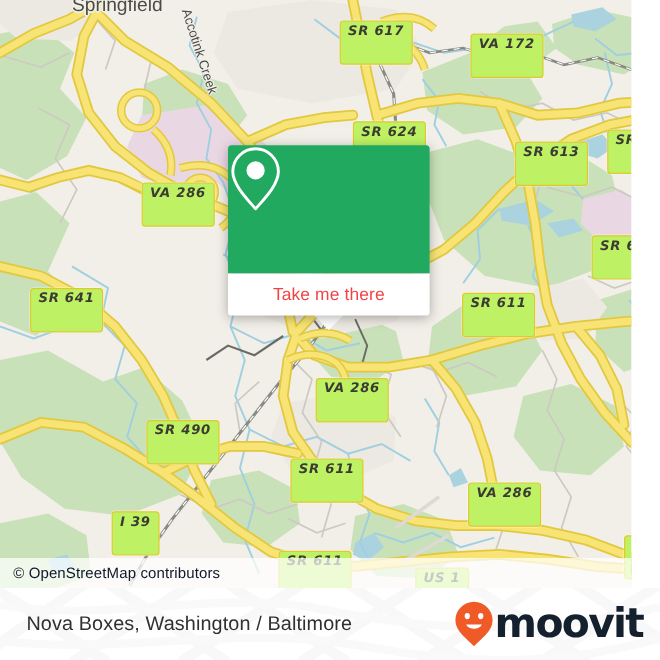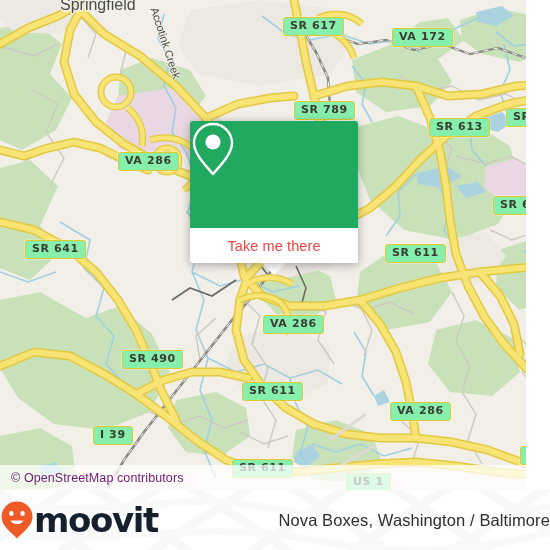--- a/index.html
+++ b/index.html
@@ -21,32 +21,33 @@
     left: 0; top: 0;
     width: 526px; height: 490px;
     background: #f2efe9;
     overflow: hidden;
   }
   #map svg { display: block; position: absolute; left: 0; top: 0; }
 
   
   .shield {
     position: absolute;
-    background: #86efac;
+    background: #bef264;
     border: 1.6px solid #e0c92c;
     border-radius: 3px;
     color: #3b3b32;
     font-size: 11px;
     font-weight: bold;
     letter-spacing: 0.6px;
-    padding: 2px 6px 3px 6px;
+    padding: 2px 6px 21px 6px;
     line-height: 12px;
     white-space: nowrap;
     font-family: "DejaVu Sans", sans-serif;
     box-shadow: 0 0 0 0.5px rgba(255,255,255,0.5);
+    font-style: italic;
   }
 
   
   .place-label {
     position: absolute;
     font-size: 16px;
     color: #4b4b46;
     white-space: nowrap;
     text-shadow:
       -1.5px 0 #f2efe9, 1.5px 0 #f2efe9, 0 -1.5px #f2efe9, 0 1.5px #f2efe9,
@@ -106,21 +107,21 @@
     position: absolute;
     left: 0; bottom: 0;
     width: 100%;
     height: 25px;
     background: rgba(255,255,255,0.72);
     display: flex;
     align-items: center;
   }
   #attrib span {
     font-size: 12.5px;
-    color: #701a75;
+    color: #0f172a;
     padding-left: 11px;
     letter-spacing: 0.1px;
   }
 
   
   #footer {
     position: absolute;
     left: 0; top: 490px;
     width: 550px; height: 60px;
     background: #ffffff;
@@ -335,21 +336,21 @@
         </g>
       </g>
     </svg>
 
     <div class="place-label" style="left:60px; top:-4px;">Springfield</div>
 
     <div class="creek-label" style="left:160px; top:6px;">Accotink Creek</div>
 
     <div class="shield" style="left:283px; top:17px;">SR 617</div>
     <div class="shield" style="left:392px; top:28px;">VA 172</div>
-    <div class="shield" style="left:294px; top:101px;">SR 789</div>
+    <div class="shield" style="left:294px; top:101px;">SR 624</div>
     <div class="shield" style="left:401px; top:118px;margin-left:28px;">SR 613</div>
     <div class="shield" style="left:506px; top:108px;">SR 635</div>
     <div class="shield" style="left:118px; top:152px;">VA 286</div>
     <div class="shield" style="left:493px; top:196px;">SR 611</div>
     <div class="shield" style="left:25px; top:240px;">SR 641</div>
     <div class="shield" style="left:385px; top:244px;">SR 611</div>
     <div class="shield" style="left:263px; top:315px;">VA 286</div>
     <div class="shield" style="left:122px; top:350px;">SR 490</div>
     <div class="shield" style="left:242px; top:382px;">SR 611</div>
     <div class="shield" style="left:390px; top:402px;">VA 286</div>
@@ -391,26 +392,26 @@
         <path d="M280 -10 L390 62"></path>
         <path d="M380 -10 L490 62"></path>
         <path d="M470 -10 L580 62"></path>
       </g>
       <g stroke="#f5f5f5" stroke-width="7" fill="none">
         <path d="M0 14 C 90 30, 180 0, 270 18 S 450 40, 550 16"></path>
         <path d="M0 44 C 100 56, 200 30, 300 48 S 470 64, 550 42"></path>
       </g>
     </svg>
 
+    <div id="footer-title">Nova Boxes, Washington / Baltimore</div>
+
     <div id="brand">
       <svg width="34" height="40" viewBox="0 0 34 40">
         <path d="M17 1.5 C8.4 1.5 1.5 8.4 1.5 17 C1.5 26 12 33 17 38.5 C22 33 32.5 26 32.5 17 C32.5 8.4 25.6 1.5 17 1.5 Z" fill="#ef5a27"></path>
         <ellipse cx="11.4" cy="13.4" rx="2.2" ry="2.6" fill="#ffffff"></ellipse>
         <ellipse cx="22.6" cy="13.4" rx="2.2" ry="2.6" fill="#ffffff"></ellipse>
         <path d="M10.4 20.4 C13 25.2 21 25.2 23.6 20.4 Z" fill="#ffffff"></path>
       </svg>
       <span id="brand-word">moovit</span>
     </div>
-
-    <div id="footer-title">Nova Boxes, Washington / Baltimore</div>
   </div>
 
 </div>
 
 </body></html>

